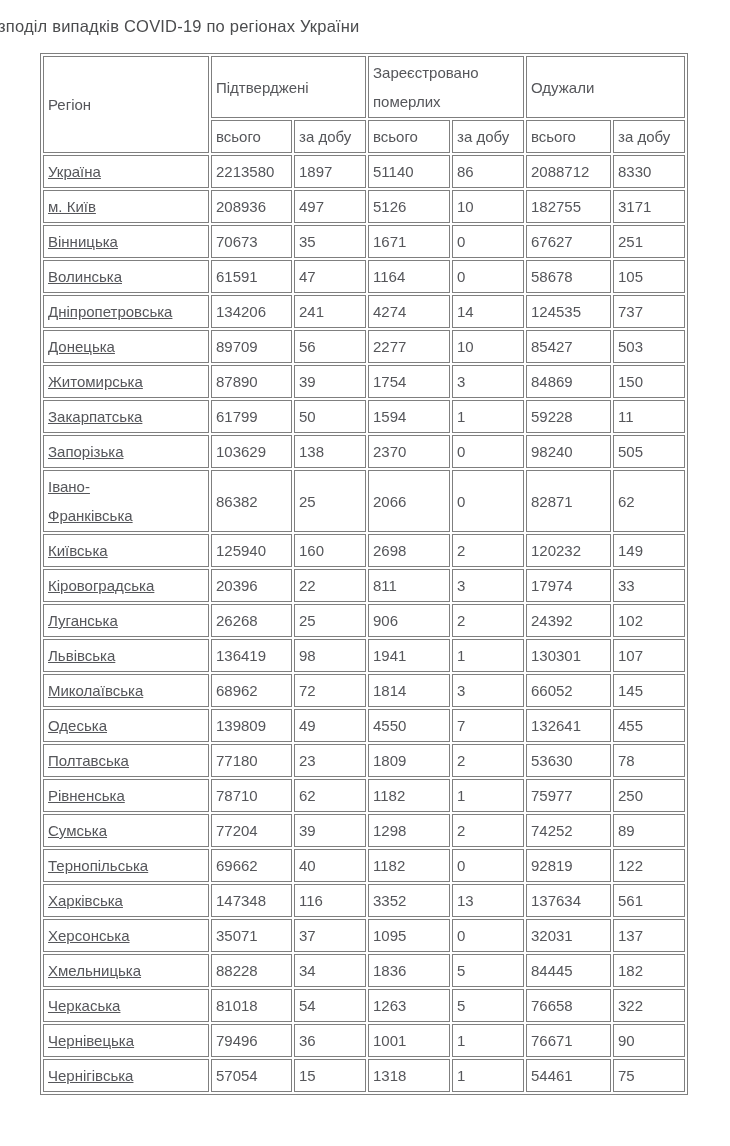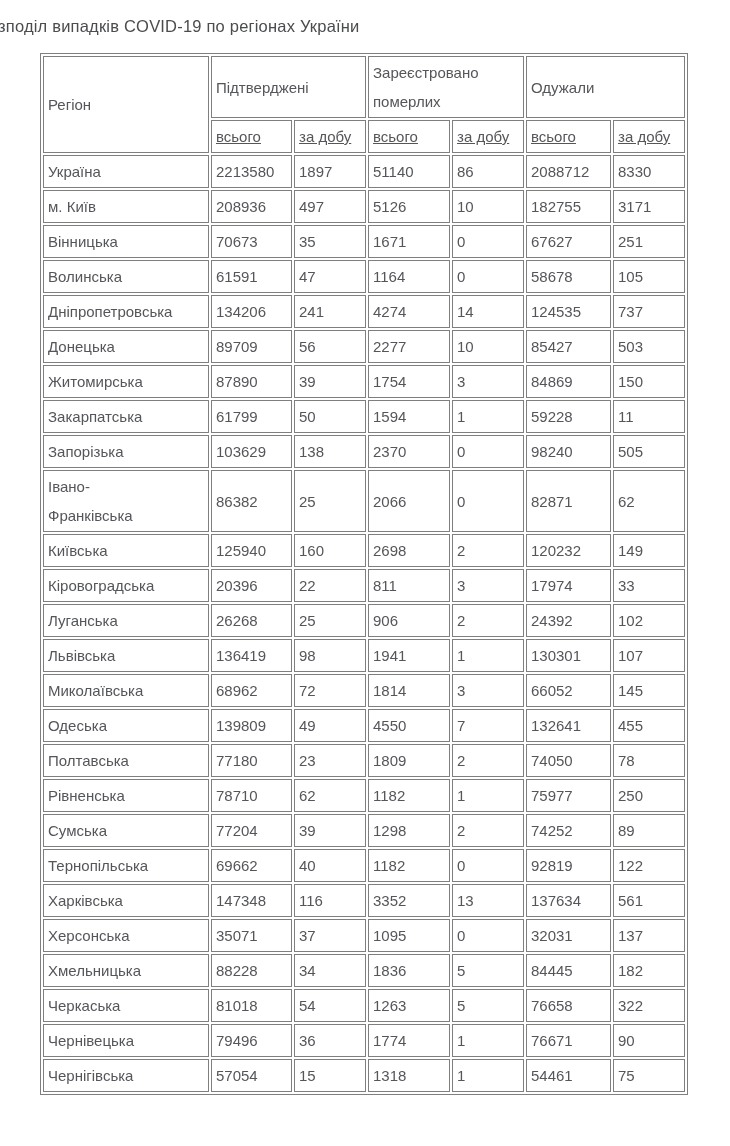--- a/index.html
+++ b/index.html
@@ -41,23 +41,23 @@
     font-weight: normal;
     color: #55565a;
     text-align: left;
     vertical-align: middle;
     padding: 1px 4px;
     line-height: 29px;
     overflow: hidden;
     background: #ffffff;
   }
   th.h1 { height: 62px; }
-  th.h2 { height: 28px; text-decoration: underline; }
+  th.h2 { height: 28px; }
   td.cell { height: 31px; }
-  td.region { white-space: pre-line; }
+  td.region { white-space: pre-line; text-decoration: underline; }
 </style>
 </head>
 <body>
 
 <div class="page-title">зподіл випадків COVID-19 по регіонах України</div>
 
 <table class="data-table">
   <colgroup>
     <col style="width:166px">
     <col style="width:81px">
@@ -228,21 +228,21 @@
     <td class="cell">7</td>
     <td class="cell">132641</td>
     <td class="cell">455</td>
   </tr>
       <tr>
     <td class="cell region">Полтавська</td>
     <td class="cell">77180</td>
     <td class="cell">23</td>
     <td class="cell">1809</td>
     <td class="cell">2</td>
-    <td class="cell">74050</td>
+    <td class="cell">53630</td>
     <td class="cell">78</td>
   </tr>
       <tr>
     <td class="cell region">Рівненська</td>
     <td class="cell">78710</td>
     <td class="cell">62</td>
     <td class="cell">1182</td>
     <td class="cell">1</td>
     <td class="cell">75977</td>
     <td class="cell">250</td>
@@ -298,21 +298,21 @@
     <td class="cell">54</td>
     <td class="cell">1263</td>
     <td class="cell">5</td>
     <td class="cell">76658</td>
     <td class="cell">322</td>
   </tr>
       <tr>
     <td class="cell region">Чернівецька</td>
     <td class="cell">79496</td>
     <td class="cell">36</td>
-    <td class="cell">1774</td>
+    <td class="cell">1001</td>
     <td class="cell">1</td>
     <td class="cell">76671</td>
     <td class="cell">90</td>
   </tr>
       <tr>
     <td class="cell region">Чернігівська</td>
     <td class="cell">57054</td>
     <td class="cell">15</td>
     <td class="cell">1318</td>
     <td class="cell">1</td>

